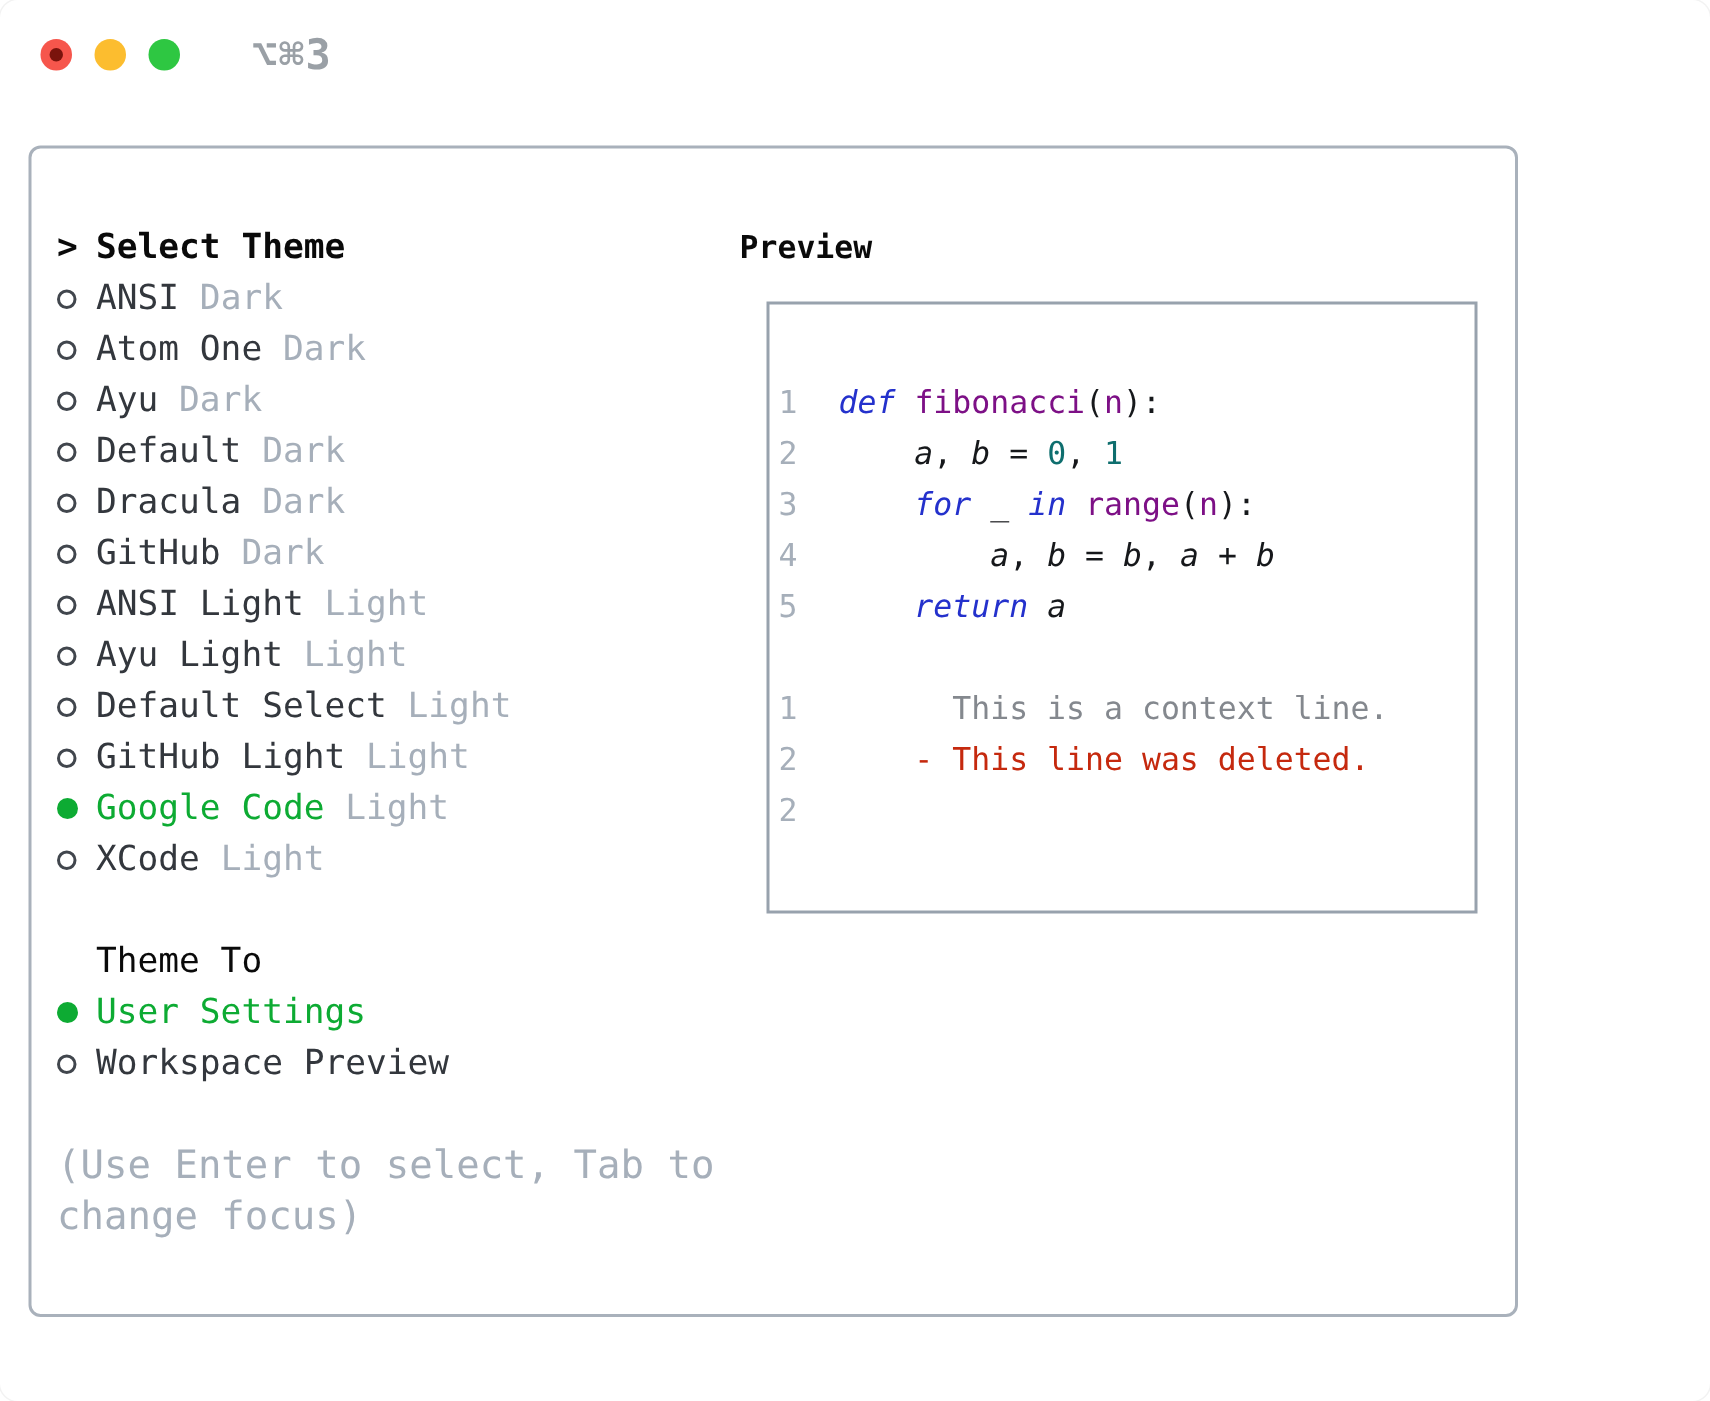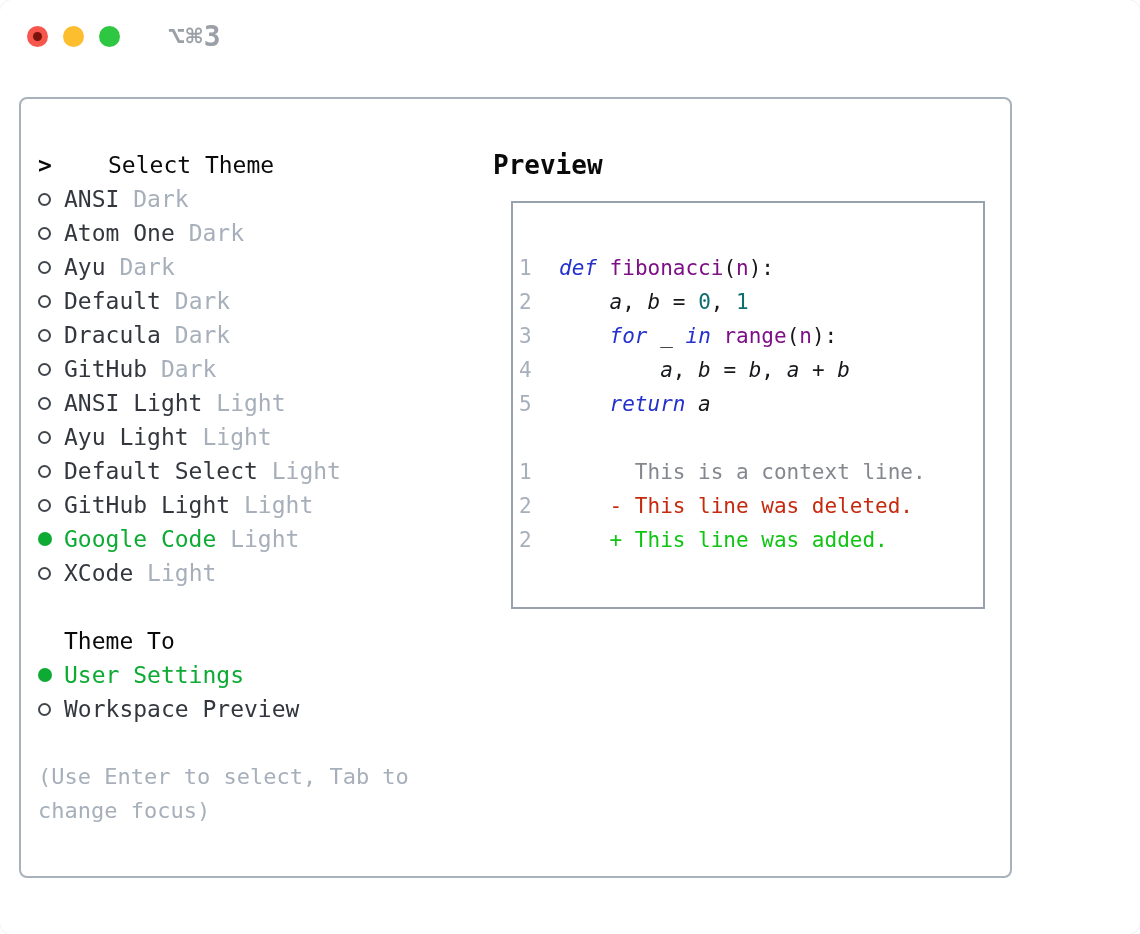--- a/index.html
+++ b/index.html
@@ -36,30 +36,30 @@
   }
 
   
   .left-col { position: absolute; left: 17px; top: 49px; width: 455px; }
   .row { height: 34px; display: flex; align-items: center; font-size: 23px; white-space: pre; }
   .spacer { height: 34px; }
   .pfx { width: 26px; display: inline-flex; align-items: center; flex: 0 0 26px; }
   .caret { font-weight: bold; color: var(--heading_black); font-size: 23px; line-height: 1; }
   .ring { width: 13px; height: 13px; border: 2px solid #41464d; border-radius: 50%; }
   .dot  { width: 14px; height: 14px; border-radius: 50%; background: var(--accent_green); }
-  .hdr  { font-weight: normal; color: var(--heading_black); margin-left: 44px; }
+  .hdr  { font-weight: bold; color: var(--heading_black); }
   .subhdr { color: var(--heading_black); }
   .tname { color: var(--text_dark); }
   .tname.sel { color: var(--accent_green); }
   .tvariant { color: var(--muted_gray); }
-  .help { height: 34px; line-height: 34px; font-size: 22px; color: var(--muted_gray); white-space: pre; }
+  .help { height: 34px; line-height: 34px; font-size: 26px; color: var(--muted_gray); white-space: pre; }
 
   
   .preview-title { position: absolute; left: 472px; top: 49px; height: 34px; line-height: 34px;
-    font-size: 26px; font-weight: bold; color: var(--heading_black); }
+    font-size: 21px; font-weight: bold; color: var(--heading_black); }
   .preview-box {
     position: absolute; left: 490px; top: 102px; width: 474px; height: 408px;
     border: 2px solid var(--border_gray2); background: #fff;
     padding: 48px 0 0 6px; overflow: hidden;
   }
   .code-row { height: 34px; display: flex; align-items: center; font-size: 21px; white-space: pre; }
   .lnum { width: 40px; flex: 0 0 40px; color: var(--muted_gray); }
   .tk-kw  { color: var(--keyword_blue); font-style: italic; }
   .tk-fn  { color: var(--function_purple); }
   .tk-num { color: var(--number_teal); }
@@ -124,18 +124,18 @@
     <div class="preview-box">
       <div id="code-area">
           <div class="code-row"><span class="lnum">1</span><span class="ltokens"><span class="tk-kw">def</span><span class="tk-pl"> </span><span class="tk-fn">fibonacci</span><span class="tk-pl">(</span><span class="tk-fn">n</span><span class="tk-pl">):</span></span></div>
           <div class="code-row"><span class="lnum">2</span><span class="ltokens"><span class="tk-pl">    </span><span class="tk-var">a</span><span class="tk-pl">, </span><span class="tk-var">b</span><span class="tk-pl"> = </span><span class="tk-num">0</span><span class="tk-pl">, </span><span class="tk-num">1</span></span></div>
           <div class="code-row"><span class="lnum">3</span><span class="ltokens"><span class="tk-pl">    </span><span class="tk-kw">for</span><span class="tk-pl"> </span><span class="tk-pl">_</span><span class="tk-pl"> </span><span class="tk-kw">in</span><span class="tk-pl"> </span><span class="tk-fn">range</span><span class="tk-pl">(</span><span class="tk-fn">n</span><span class="tk-pl">):</span></span></div>
           <div class="code-row"><span class="lnum">4</span><span class="ltokens"><span class="tk-pl">        </span><span class="tk-var">a</span><span class="tk-pl">, </span><span class="tk-var">b</span><span class="tk-pl"> = </span><span class="tk-var">b</span><span class="tk-pl">, </span><span class="tk-var">a</span><span class="tk-pl"> + </span><span class="tk-var">b</span></span></div>
           <div class="code-row"><span class="lnum">5</span><span class="ltokens"><span class="tk-pl">    </span><span class="tk-kw">return</span><span class="tk-pl"> </span><span class="tk-var">a</span></span></div>
           <div class="code-row"><span class="lnum"></span><span class="ltokens"></span></div>
           <div class="code-row"><span class="lnum">1</span><span class="ltokens"><span class="tk-ctx">      This is a context line.</span></span></div>
           <div class="code-row"><span class="lnum">2</span><span class="ltokens"><span class="tk-del">    - This line was deleted.</span></span></div>
-          <div class="code-row"><span class="lnum">2</span><span class="ltokens"><span class="tk-add">    + This line was added.</span></span></div>
+          <div class="code-row"><span class="lnum">2</span></div>
         </div>
     </div>
 
   </div>
 </div>
 
 </body></html>

